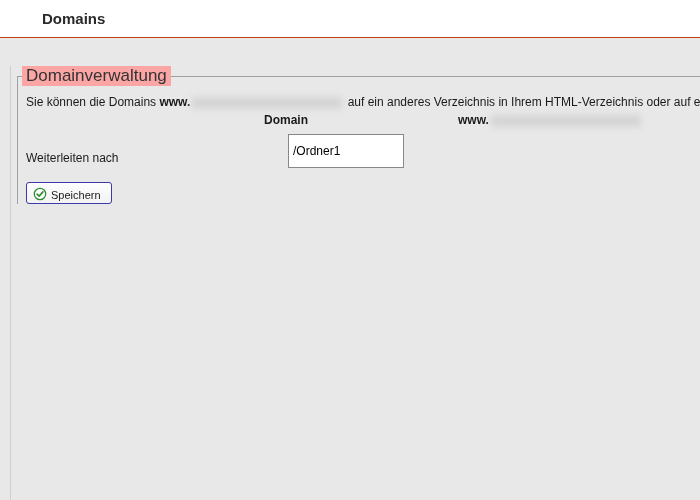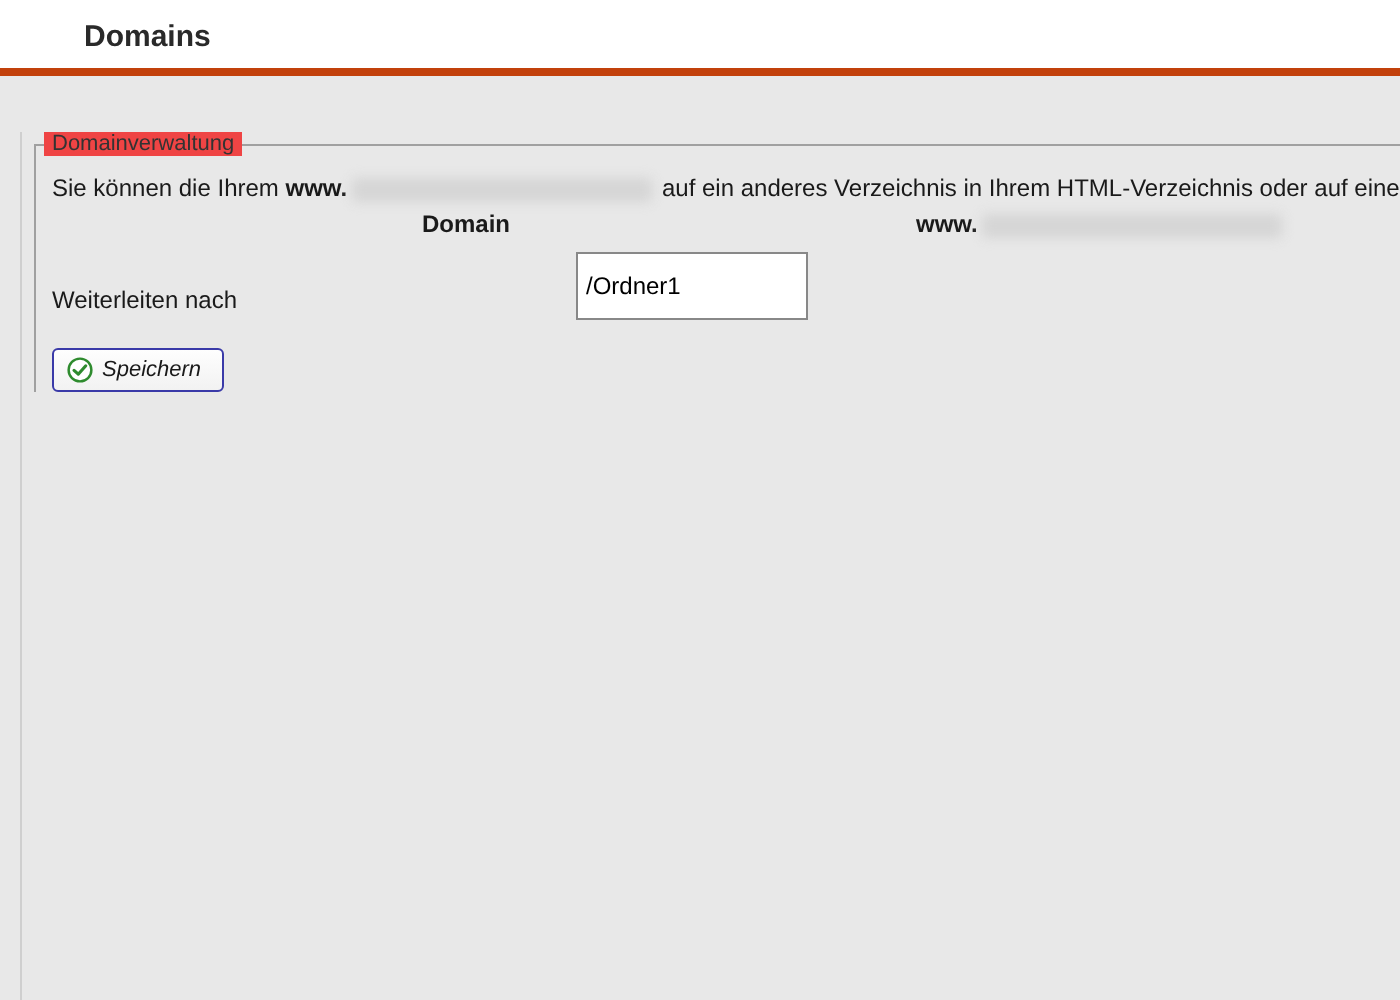--- a/index.html
+++ b/index.html
@@ -8,21 +8,21 @@
       height: 500px;
       font-family: Arial, Helvetica, sans-serif;
       font-size: 12px;
       background: #e8e8e8;
       overflow: hidden;
     }
     .header-bar {
       background: #ffffff;
       height: 38px;
       padding: 10px 0 0 42px;
-      border-bottom: 4px solid #c2410c;
+      border-bottom: 1px solid #c2410c;
     }
     .page-title {
       font-size: 15px;
       font-weight: bold;
       color: #2a2a2a;
     }
     .main {
       padding: 0;
       margin-left: 10px;
       background: #e8e8e8;
@@ -34,24 +34,24 @@
       margin: 28px 0 0 6px;
       padding: 6px 0 0 0;
       background: #e8e8e8;
       border-right: none;
       border-bottom: none;
       min-height: 110px;
       position: relative;
     }
     fieldset.groupbox legend {
       padding: 0 4px;
-      font-size: 11px;
+      font-size: 17px;
       color: #333;
       margin-left: 4px;
-      background: #ef4444;
+      background: #fca5a5;
     }
     .desc-row {
       padding: 2px 0 2px 8px;
       white-space: nowrap;
       color: #1a1a1a;
       line-height: 16px;
     }
     .blur {
       display: inline-block;
       width: 150px;
@@ -65,21 +65,21 @@
     .blur.short { width: 150px; }
     .head-row {
       display: flex;
       padding: 0 0 0 0;
       font-weight: bold;
       color: #1a1a1a;
       line-height: 16px;
     }
     .col-domain {
       width: 290px;
-      text-align: center;
+      text-align: right;
       padding-left: 140px;
     }
     .col-wwwblur {
       padding-left: 150px;
       white-space: nowrap;
     }
     .form-row {
       display: flex;
       padding: 6px 0 0 8px;
       align-items: center;
@@ -92,50 +92,49 @@
       font-family: Arial, sans-serif;
       font-size: 12px;
       padding: 16px 4px;
       height: 18px;
       width: 116px;
       color: #000;
     }
     .btn-row { padding: 14px 0 0 8px; }
     .save-btn {
       display: inline-flex;
-      align-items: center;
+      align-items: flex-end;
       gap: 4px;
       border: 1px solid #3a3aa8;
       background: linear-gradient(#fefefe, #f2f2f2);
       border-radius: 3px;
       padding: 2px 10px 2px 6px;
       font-size: 11px;
       color: #1a1a1a;
       cursor: pointer;
       height: 22px;
-      font-style: italic;
     }
     .check-icon {
       width: 14px; height: 14px;
       display: inline-block;
     }
   </style>
 </head>
 <body>
 
 <div class="header-bar">
   <div class="page-title">Domains</div>
 </div>
 
 <div class="main">
   <fieldset class="groupbox">
     <legend>Domainverwaltung</legend>
 
     <div class="desc-row">
-      <span>Sie können die Ihrem </span>
+      <span>Sie können die Domains </span>
       <strong>www.</strong><span class="blur"></span>
       <span> auf ein anderes Verzeichnis in Ihrem HTML-Verzeichnis oder auf eine andere U</span>
     </div>
 
     <div class="head-row">
       <div class="col-domain">Domain</div>
       <div class="col-wwwblur">
         <span>www.</span><span class="blur short"></span>
       </div>
     </div>

